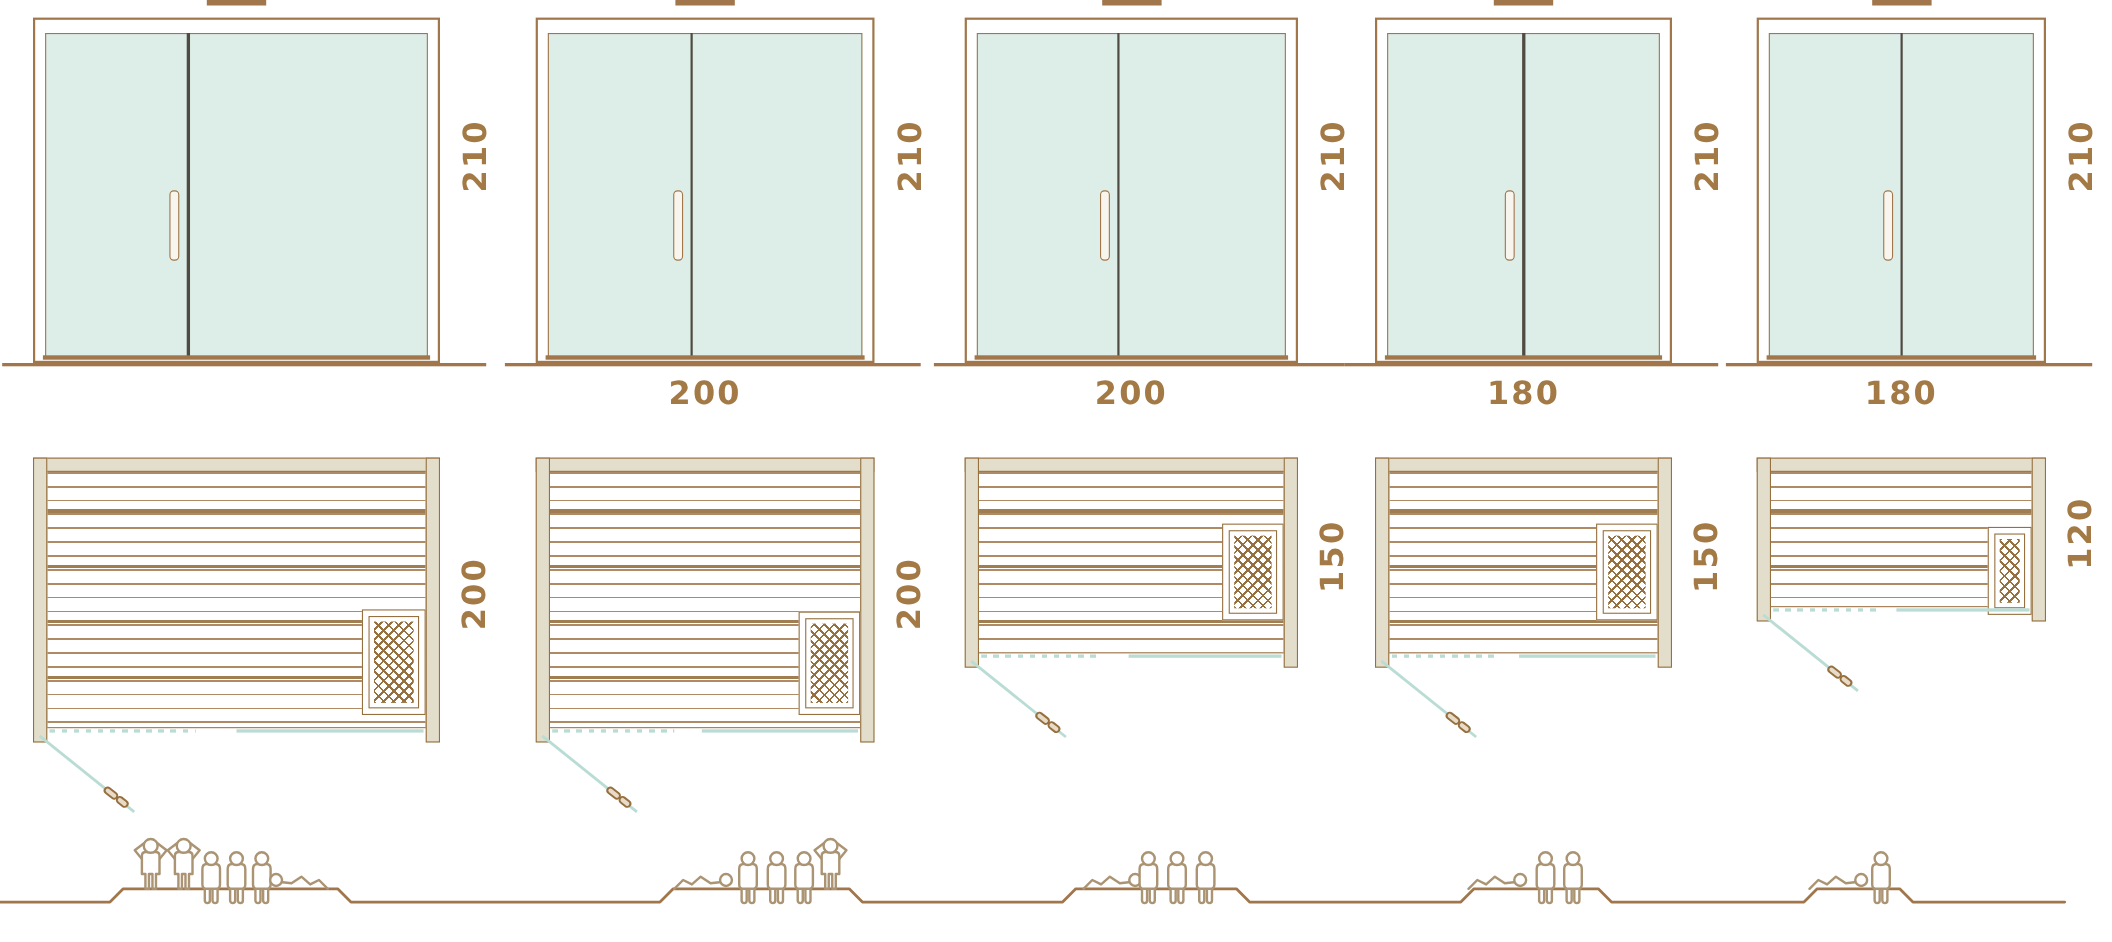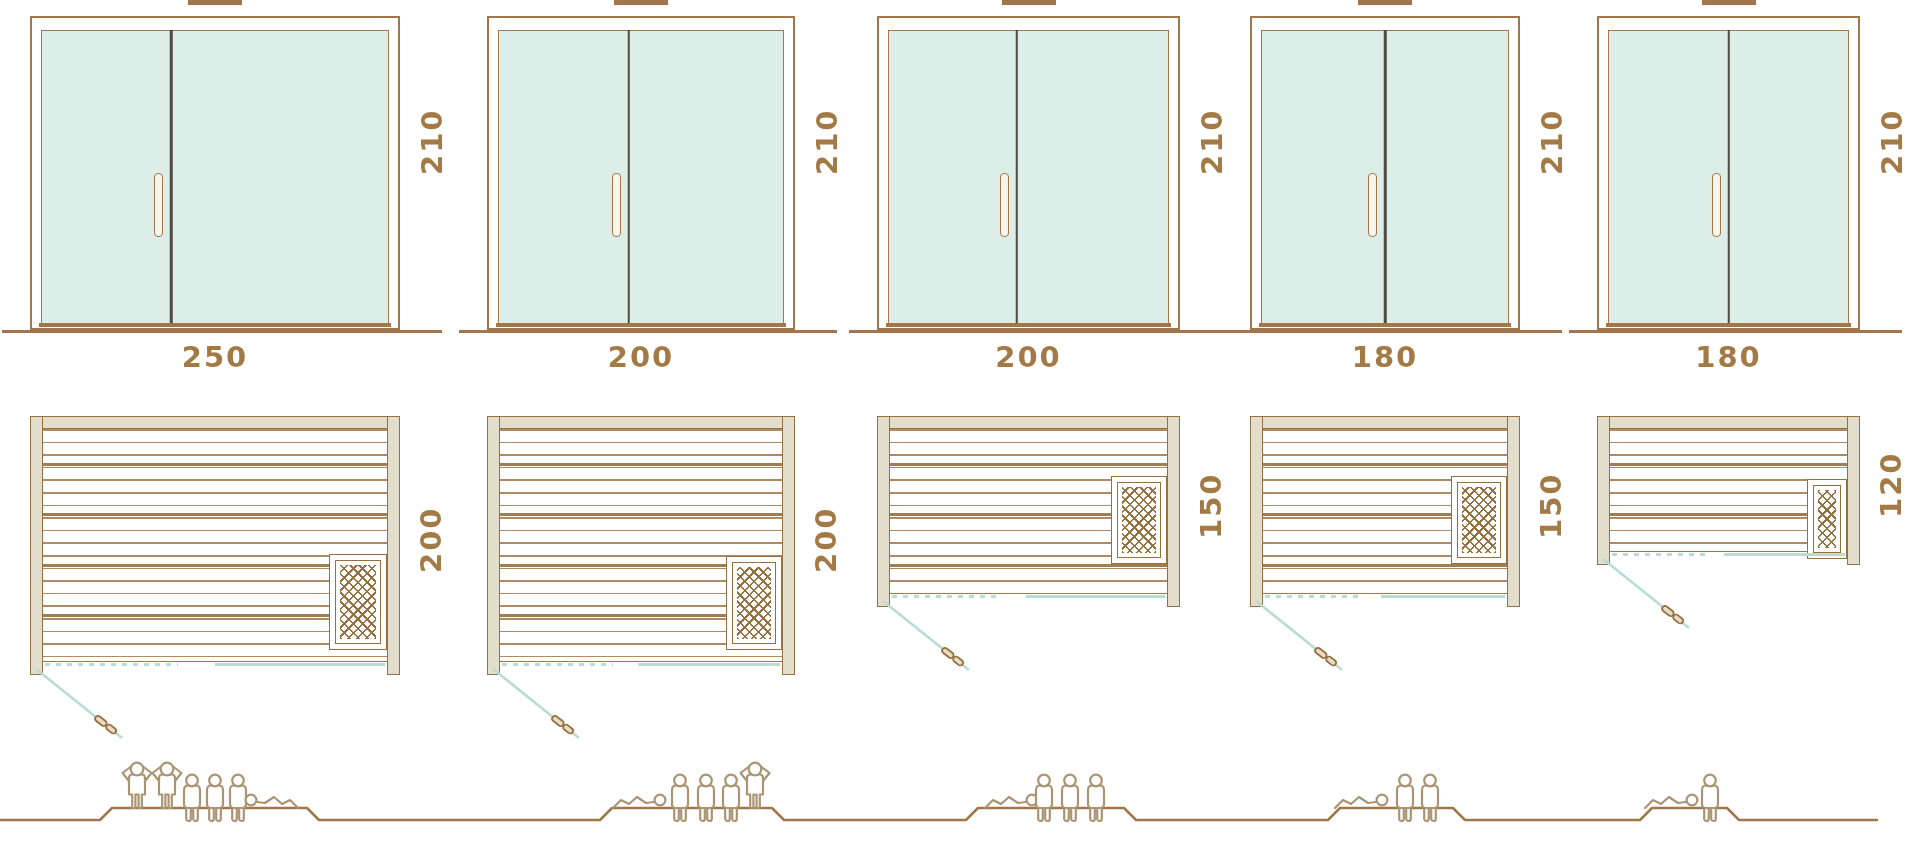--- a/index.html
+++ b/index.html
@@ -65,21 +65,20 @@
   <div class="column" style="left:30px;width:370px;--div:38%;--planH:256px;--heatW:58px;--heatH:96px;--heatB:22px;">
     <div class="chimney"></div>
     <div class="door">
       <div class="glass"></div>
       <div class="divider"></div>
       <div class="handle"></div>
       <div class="threshold"></div>
     </div>
     <div class="ground"></div>
     <div class="hlabel dimtext">210</div>
-    <div class="wlabel dimtext">250</div>
     <div class="plan">
       <div class="interior"></div>
       <div class="rail"></div>
       <div class="post post-l"></div>
       <div class="post post-r"></div>
       <div class="niche">
         <div class="heater">
           <div class="lattice"></div>
         </div>
       </div>

